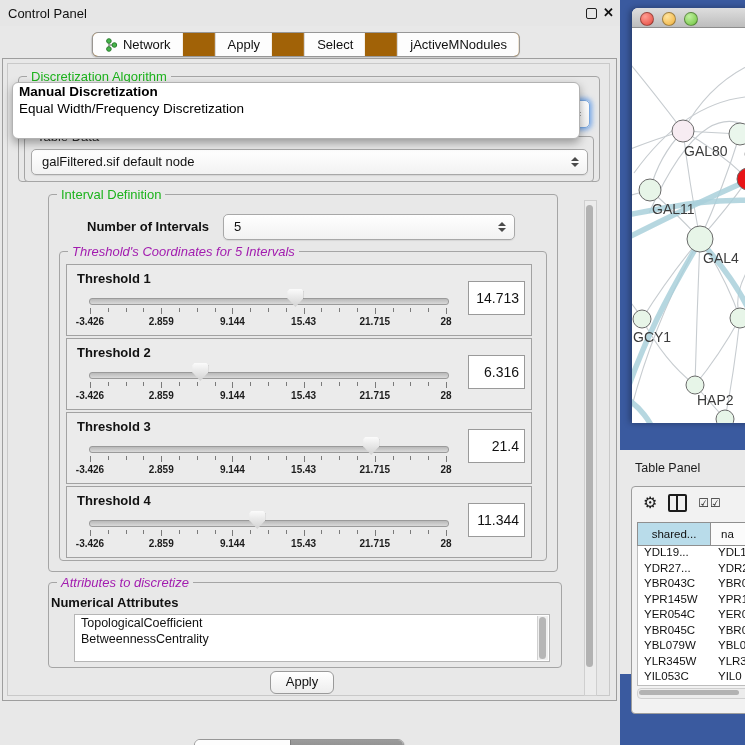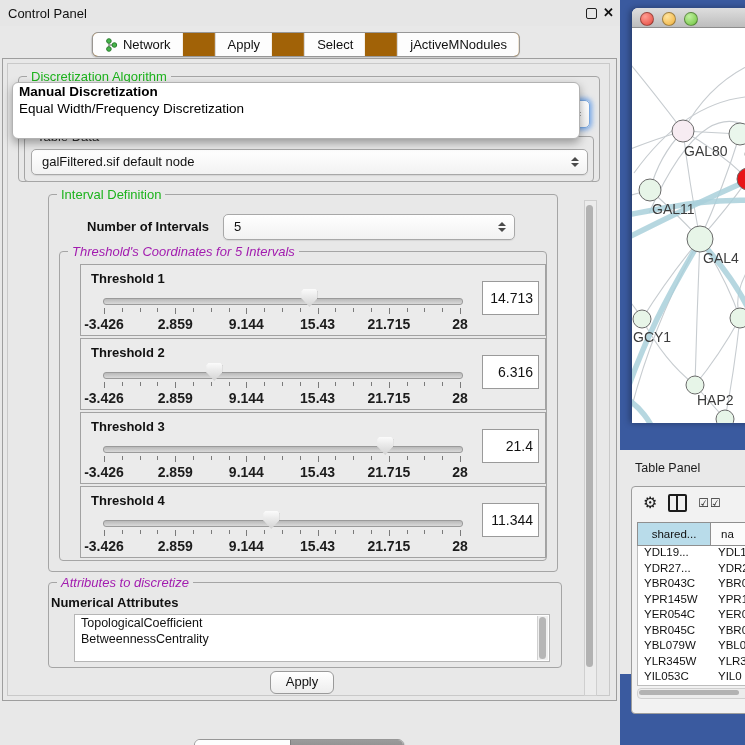--- a/index.html
+++ b/index.html
@@ -36,33 +36,33 @@
   .combo .arrows i.dn{border-top:4px solid #4a4a4a;}
   #algo-combo{left:28px;top:100px;width:550px;height:26px;z-index:5;
               border-color:#7aa8e0;box-shadow:0 0 5px 2px rgba(92,152,232,.8);}
   
   #algo-popup{position:absolute;left:12px;top:82px;width:566px;height:55px;background:#fff;
               border:1px solid #b2b2b2;border-radius:6px;z-index:10;box-shadow:0 4px 10px rgba(0,0,0,.35);overflow:hidden;}
   .popup-placeholder{margin-top:5px;text-align:center;font-size:13px;color:#b4b4b4;}
   .popup-opt{padding:1px 6px 0 6px;font-size:13.5px;color:#000;line-height:16px;}
   .popup-opt.highlight{font-weight:bold;}
   
-  #threshold-rows{position:absolute;left:80px;top:264px;width:466px;}
+  #threshold-rows{position:absolute;left:66px;top:264px;width:466px;}
   .threshold-row{position:relative;width:464px;height:70px;border:1px solid #a2a2a2;background:#ebebeb;margin-bottom:2px;}
   .th-title{position:absolute;left:10px;top:6px;font-size:13px;font-weight:bold;color:#111;}
   .th-slider{position:absolute;left:0;top:0;width:100%;height:100%;}
   .th-track{position:absolute;left:22px;top:33px;width:358px;height:5px;border-radius:3px;
             background:linear-gradient(#b9b9b9,#d9d9d9);border:1px solid #9a9a9a;}
   .th-thumb{position:absolute;top:24px;width:16px;height:18px;
             background:linear-gradient(#fbfbfb,#d2d2d2);
             clip-path:polygon(12% 0,88% 0,100% 12%,100% 52%,50% 100%,0 52%,0 12%);
             filter:drop-shadow(0 0 1px #777);}
   .tick{position:absolute;top:43px;width:1px;height:4px;background:#7a7a7a;}
   .tick.major{height:6px;}
-  .tick-label{position:absolute;top:51px;transform:translateX(-50%);font-size:14px;font-weight:bold;color:#1c1c1c;}
+  .tick-label{position:absolute;top:51px;transform:translateX(-50%);font-size:10px;font-weight:bold;color:#1c1c1c;}
   .th-value{position:absolute;left:401px;top:16px;width:50px;height:32px;background:#fff;border:1px solid #9a9a9a;
             font-size:14px;color:#111;text-align:right;padding-right:5px;line-height:32px;}
   
   #attr-list{position:absolute;left:74px;top:614px;width:474px;height:46px;background:#fff;border:1px solid #b5b5b5;overflow:hidden;}
   .attr-item{font-size:12.5px;color:#111;line-height:16px;padding-left:6px;white-space:nowrap;}
   .list-scrollbar{position:absolute;right:1px;top:1px;width:10px;height:44px;background:#f0f0f0;border-left:1px solid #d0d0d0;}
   .list-scrollbar .thumb{position:absolute;left:1px;top:1px;width:7px;height:42px;background:#b6b6b6;border-radius:4px;}
   
   #apply-btn{position:absolute;left:270px;top:671px;width:62px;height:21px;background:linear-gradient(#ffffff,#ededed);
              border:1px solid #9a9a9a;border-radius:6px;font-size:13px;color:#111;text-align:center;line-height:20px;}

